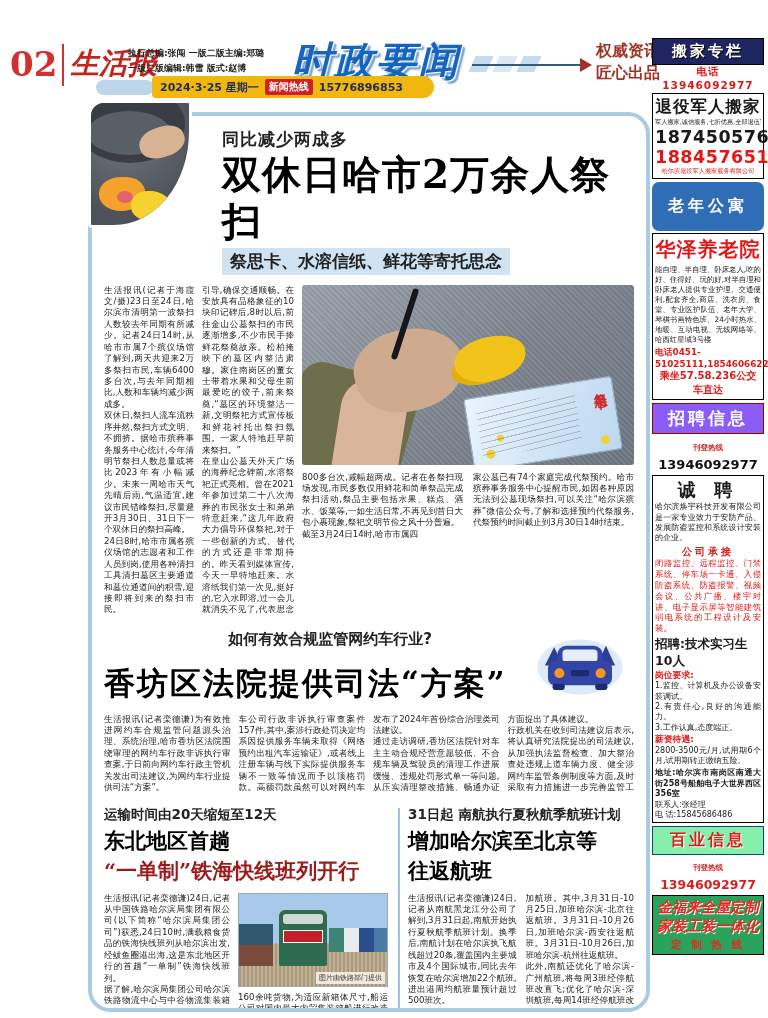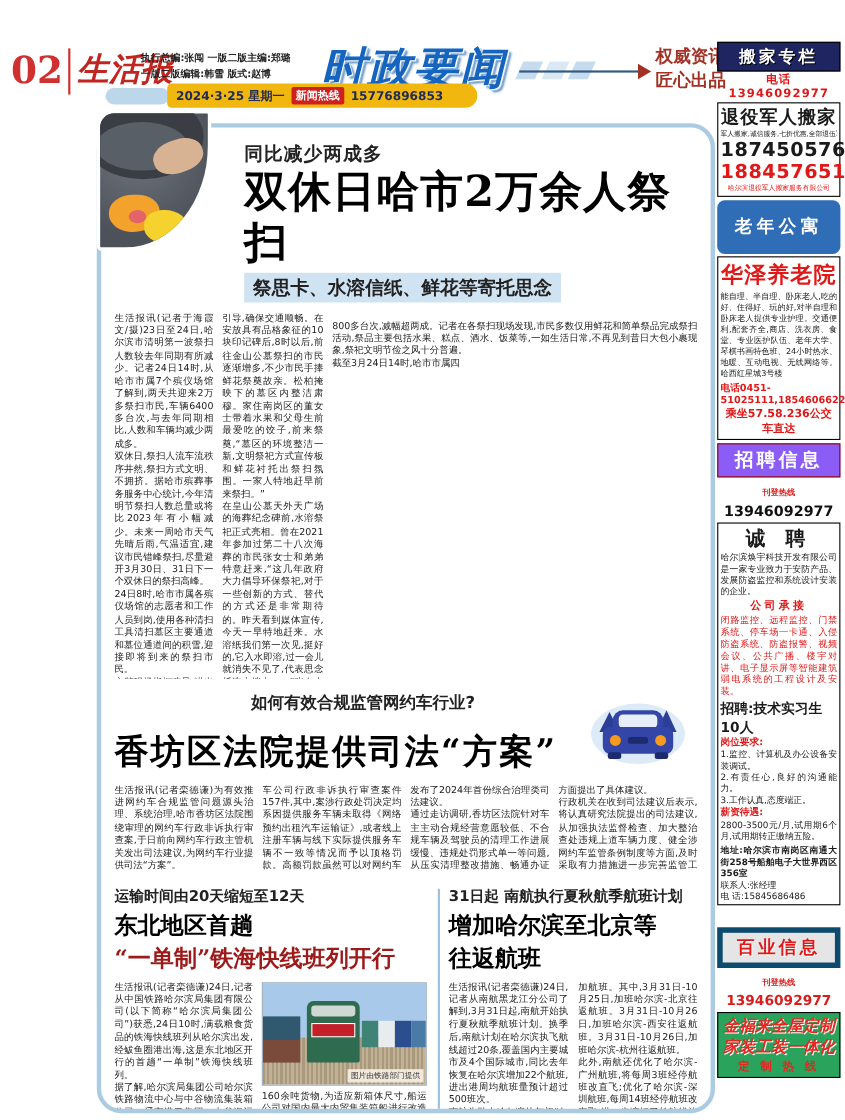--- a/index.html
+++ b/index.html
@@ -37,21 +37,21 @@
   .hp-fl3 { position:absolute; left:26px; bottom:22px; width:16px; height:12px; background:#e2636a; border-radius:50%; }
 
   
   .lead-head { margin-left:118px; }
   .lead-kicker { font-size:17px; font-weight:bold; color:#222; letter-spacing:1px; }
   .lead-headline { font-size:39px; font-weight:bold; color:#000; letter-spacing:1px; line-height:1.2; font-family:"DejaVu Serif",serif; }
   .lead-subhead { display:inline-block; background:#cfe3f3; font-size:17px; font-weight:bold; color:#222; padding:2px 8px; margin-top:3px; }
   .lead-body { display:flex; gap:8px; margin-top:10px; height:332px; }
   .coltext { font-size:8.6px; line-height:1.33; text-align:justify; color:#222; overflow:hidden; white-space:pre-line; }
   .lead-c1 { width:90px; } .lead-c2 { width:92px; }
-  .lead-right { flex:1; display:flex; flex-direction:row; }
+  .lead-right { flex:1; display:flex; flex-direction:column; }
   .lead-photo { position:relative; height:180px; background:linear-gradient(135deg,#9aa2ab,#7d858f 55%,#6f7781); border-radius:3px; overflow:hidden;
     background-image:repeating-linear-gradient(45deg, rgba(255,255,255,.05) 0 2px, rgba(0,0,0,.05) 2px 4px), linear-gradient(135deg,#9aa2ab,#7d858f 55%,#6f7781); }
   .lp-sleeve { position:absolute; left:-14px; bottom:-26px; width:120px; height:120px; background:#6e6d4c; border-radius:22px; transform:rotate(16deg); }
   .lp-arm { position:absolute; left:34px; bottom:-34px; width:66px; height:120px; background:#d9b59b; border-radius:30px; transform:rotate(9deg); }
   .lp-hand { position:absolute; left:52px; top:44px; width:110px; height:82px; background:#ceaa8e; border-radius:46% 54% 50% 50%; transform:rotate(-14deg); }
   .lp-pen { position:absolute; left:100px; top:2px; width:6px; height:74px; background:#17171a; transform:rotate(18deg); border-radius:3px; }
   .lp-flower { position:absolute; left:152px; top:52px; width:72px; height:44px; background:#f2c41b; border-radius:55% 42% 58% 45%; transform:rotate(-8deg); box-shadow:-10px 8px 0 -6px #e2ae10; }
   .lp-card { position:absolute; right:16px; bottom:4px; width:150px; height:74px; background:linear-gradient(115deg,#eaf4fc,#bcd8f0); transform:rotate(-9deg); border-radius:4px; border:1px solid #9fb8cc;
     background-image:radial-gradient(circle at 12% 80%, #f0d13a 4px, transparent 5px), radial-gradient(circle at 20% 60%, #f0d13a 3px, transparent 4px), radial-gradient(circle at 90% 85%, #f0d13a 4px, transparent 5px), linear-gradient(115deg,#eaf4fc,#bcd8f0); }
   .lp-card-title { position:absolute; right:5px; top:4px; writing-mode:vertical-rl; color:#d12a2a; font-weight:bold; font-size:13px; letter-spacing:2px; }
@@ -114,21 +114,21 @@
   .sb-jobs-hotline .num { font-size:13px; font-weight:bold; color:#111; }
   .sb-hire { font-size:8px; line-height:1.3; }
   .sb-hire-title { font-size:18px; font-weight:bold; text-align:center; letter-spacing:6px; }
   .sb-hire-intro { text-align:justify; margin-top:1px; }
   .sb-hire-sub { color:#e01818; text-align:center; font-weight:bold; font-size:10px; letter-spacing:3px; margin-top:1px; }
   .sb-hire-serv { color:#e01818; font-weight:normal; text-align:justify; font-size:8.4px; }
   .sb-hire-pos { font-size:12.5px; font-weight:bold; margin-top:2px; }
   .sb-hire-lbl { color:#e01818; font-weight:bold; font-size:8.8px; margin-top:1px; }
   .sb-hire-item { text-align:justify; }
   .sb-hire-addr { font-weight:bold; margin-top:2px; text-align:justify; }
-  .sb-baiye-banner { background:#e5e5e5; color:#e01818; font-size:16px; font-weight:bold; text-align:center; letter-spacing:3px; padding:3px 0; margin-top:20px; border:5px solid #0c4a6e; text-shadow:1px 1px 0 #fff; }
+  .sb-baiye-banner { background:#86efac; color:#e01818; font-size:16px; font-weight:bold; text-align:center; letter-spacing:3px; padding:3px 0; margin-top:3px; border:1px solid #0c4a6e; text-shadow:1px 1px 0 #fff; }
   .sb-baiye-hotline { text-align:center; color:#d81e1e; font-weight:bold; }
   .sb-baiye-hotline .lbl { font-size:7.5px; } .sb-baiye-hotline .num { font-size:12.5px; }
   .sb-jin { background:#2aa45c; }
   .sb-jin-t { color:#e8251f; font-weight:bold; font-style:italic; font-size:14.5px; text-align:center; text-shadow:1px 1px 0 #fff; white-space:nowrap; }
   .sb-jin-body { font-size:7.3px; line-height:1.32; text-align:justify; color:#101010; margin-top:2px; white-space:pre-line; }
   .sb-jin-hot { color:#e8251f; font-weight:bold; font-size:10.5px; text-align:center; letter-spacing:3px; margin-top:2px; }
 </style>
 </head>
 <body>
 
@@ -190,20 +190,21 @@
         <div class="lp-pen"></div>
         <div class="lp-flower"></div>
         <div class="lp-card">
           <div class="lp-scribble"></div>
           <div class="lp-card-title">祭思卡</div>
         </div>
       </div>
       <div class="lead-subcols">
         <div class="coltext">800多台次,减幅超两成。记者在各祭扫现场发现,市民多数仅用鲜花和简单祭品完成祭扫活动,祭品主要包括水果、糕点、酒水、饭菜等,一如生活日常,不再见到昔日大包小裹现象,祭祀文明节俭之风十分普遍。
 截至3月24日14时,哈市市属四</div>
+        <div class="coltext">家公墓已有74个家庭完成代祭预约。哈市殡葬事务服务中心提醒市民,如因各种原因无法到公墓现场祭扫,可以关注“哈尔滨殡葬”微信公众号,了解和选择预约代祭服务,代祭预约时间截止到3月30日14时结束。</div>
       </div>
     </div>
   </div>
 
   <div class="court">
     <div class="court-kicker">如何有效合规监管网约车行业?</div>
     <div class="court-headline">香坊区法院提供司法“方案”</div>
     <div class="car-icon">
       <svg width="92" height="64" viewBox="0 0 120 84">
         <ellipse cx="60" cy="46" rx="56" ry="36" fill="#dcebf7"></ellipse>

